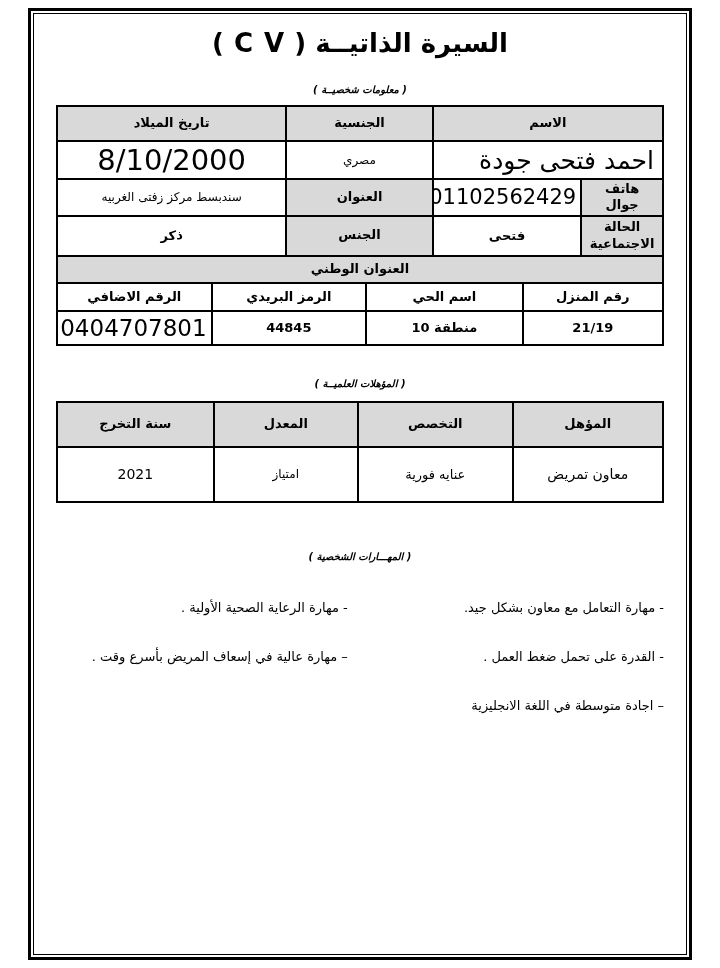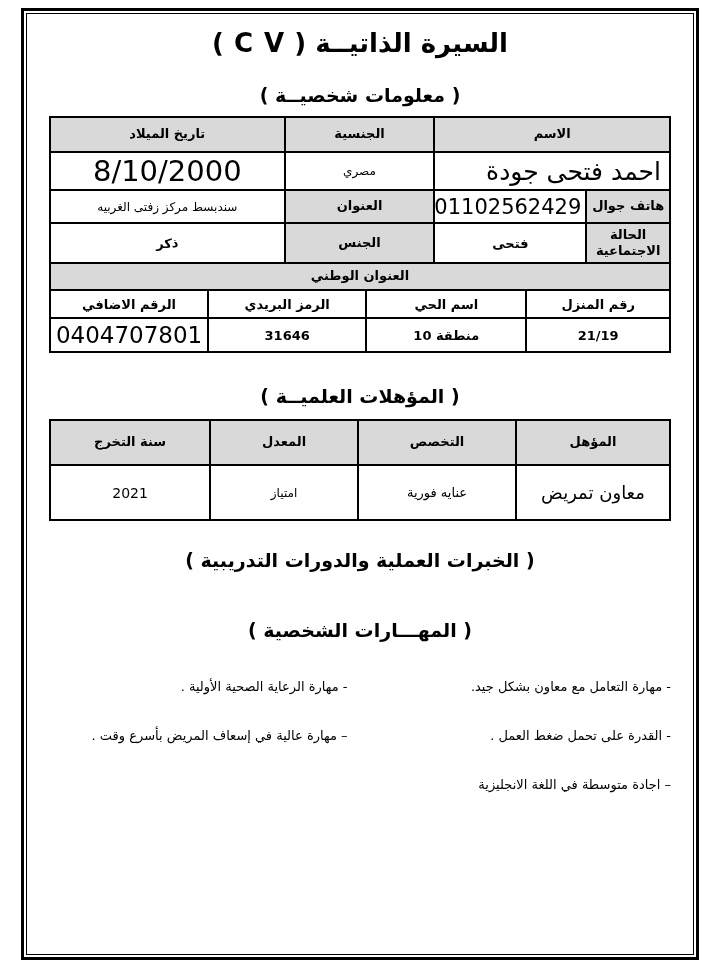--- a/index.html
+++ b/index.html
@@ -1,43 +1,43 @@
 <!DOCTYPE html>
 <html lang="ar"><head>
 <meta charset="utf-8">
 <style>
   * { margin:0; padding:0; box-sizing:border-box; }
   html,body { width:720px; height:968px; background:#fff; overflow:hidden;
               font-family:"DejaVu Sans", sans-serif; color:#000; }
-  .page { width:720px; height:968px; padding:8px 21px; }
+  .page { width:720px; height:968px; padding:8px 28px; }
   .frame { width:100%; height:100%; border:3px solid #000; padding:2px; }
   .frame-inner { width:100%; height:100%; border:1px solid #000;
                  padding:6px 22px 0; direction:rtl; }
 
   .cv-title { text-align:center; font-size:26px; font-weight:bold;
               margin-top:8px; letter-spacing:1px; }
 
-  .section-heading { text-align:center; font-size:19px; font-weight:bold; }
+  .section-heading { text-align:center; font-size:10px; font-weight:bold;font-style:italic; }
   .h-personal { margin-top:26px; margin-bottom:10px; }
   .h-qual     { margin-top:32px; margin-bottom:12px; }
   .h-exp      { margin-top:28px; margin-bottom:18px; }
   .h-skills   { margin-top:48px; margin-bottom:38px; }
 
   table { width:100%; border-collapse:collapse; table-layout:fixed; direction:rtl; }
   td { border:2px solid #000; text-align:center; vertical-align:middle;
        padding:1px 4px; overflow:hidden; }
   .hdr { background:#d9d9d9; font-weight:bold; font-size:13px; line-height:1.25; }
   .white-hdr { background:#fff; font-weight:bold; font-size:13px; }
   .bold13 { font-weight:bold; font-size:13px; }
   .bold12 { font-weight:normal; font-size:12px; }
   .val-name  { font-size:25px; font-weight:normal; text-align:right; padding-right:8px; }
   .val-date  { font-size:29px; font-weight:normal;border-radius:19px; }
   .val-phone { font-size:21px; font-weight:normal; text-align:left; }
   .val-extra { font-size:23px; font-weight:normal; }
-  .q-degree { font-size:18px; } .q-spec { font-size:13px; }
+  .q-degree { font-size:14px; } .q-spec { font-size:13px; }
   .q-grade { font-size:12px; } .q-year { font-size:14px;border-radius:6px; }
   .nat-table { margin-top:-2px; }
 
   .courses { width:fit-content; margin:0 auto; text-align:right;
              font-weight:bold; font-size:14px; line-height:21px; }
 
   .skills-row { display:flex; justify-content:space-between; direction:rtl;
                 margin-bottom:34px; font-size:13px; }
   .skill-right { width:48%; text-align:right; }
   .skill-left  { width:48%; text-align:right; }
@@ -99,21 +99,21 @@
       </tr>
       <tr style="height:28px">
         <td class="white-hdr">رقم المنزل</td>
         <td class="white-hdr">اسم الحي</td>
         <td class="white-hdr">الرمز البريدي</td>
         <td class="white-hdr">الرقم الاضافي</td>
       </tr>
       <tr style="height:34px">
         <td class="bold13">21/19</td>
         <td class="bold13">منطقة 10</td>
-        <td class="bold13">31646</td>
+        <td class="bold13">44845</td>
         <td class="val-extra">0404707801</td>
       </tr>
     </tbody>
         </table>
 
     <div class="section-heading h-qual">(  المؤهلات العلميــة  )</div>
 
     <table>
       <colgroup>
         <col style="width:149px">
@@ -130,21 +130,20 @@
       </tr>
       <tr style="height:55px">
         <td class="q-degree">معاون تمريض</td>
         <td class="q-spec">عنايه فورية</td>
         <td class="q-grade">امتياز</td>
         <td class="q-year">2021</td>
       </tr>
     </tbody>
         </table>
 
-    <div class="section-heading h-exp">(  الخبرات العملية والدورات التدريبية  )</div>
 
 
     <div class="section-heading h-skills">(  المهـــارات الشخصية  )</div>
 
     <div class="skills-row">
       <span class="skill-right">-   مهارة التعامل مع معاون بشكل جيد.</span>
       <span class="skill-left">-  مهارة الرعاية الصحية الأولية .</span>
     </div>
     <div class="skills-row">
       <span class="skill-right">-   القدرة على تحمل ضغط العمل .</span>

